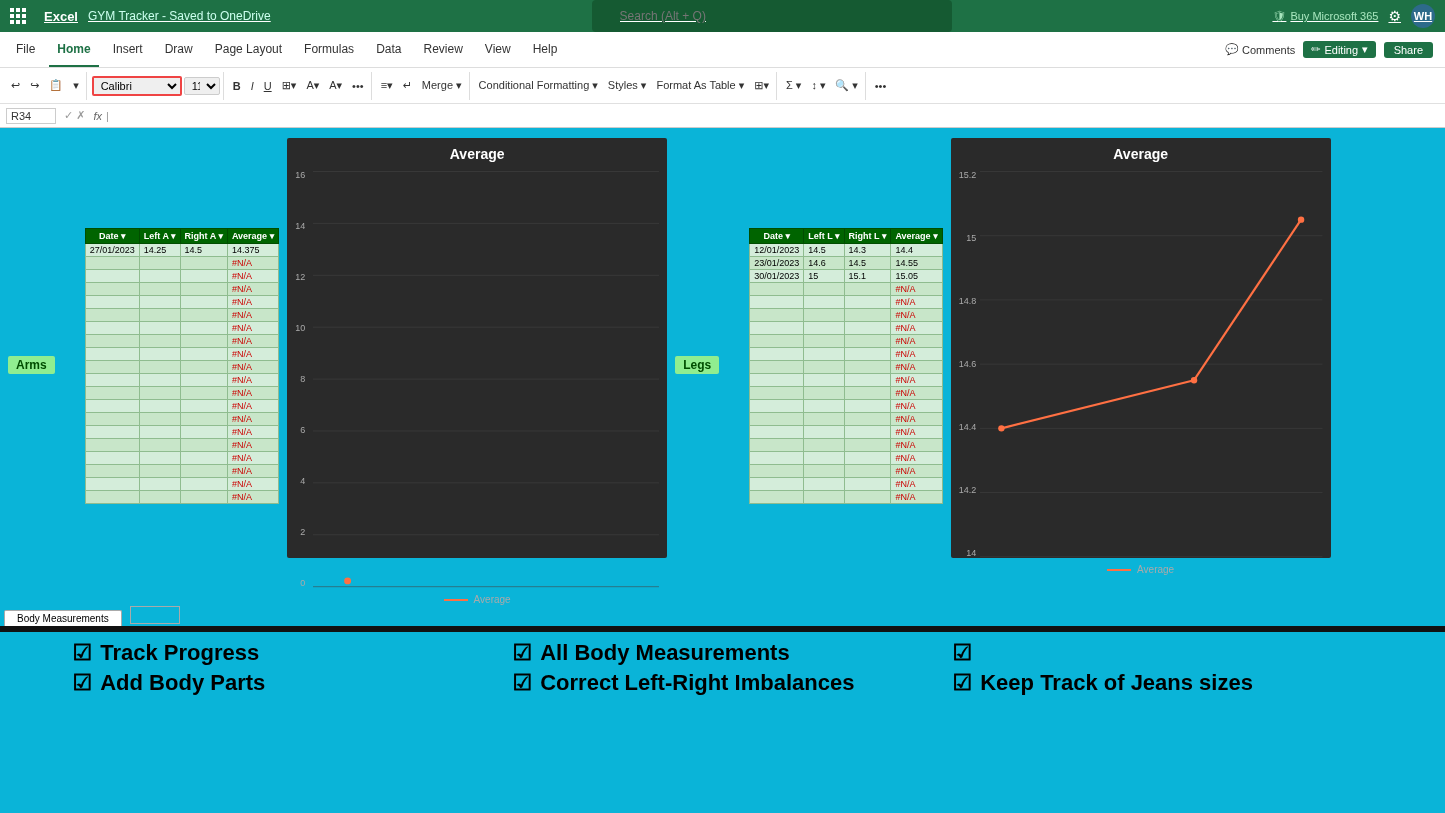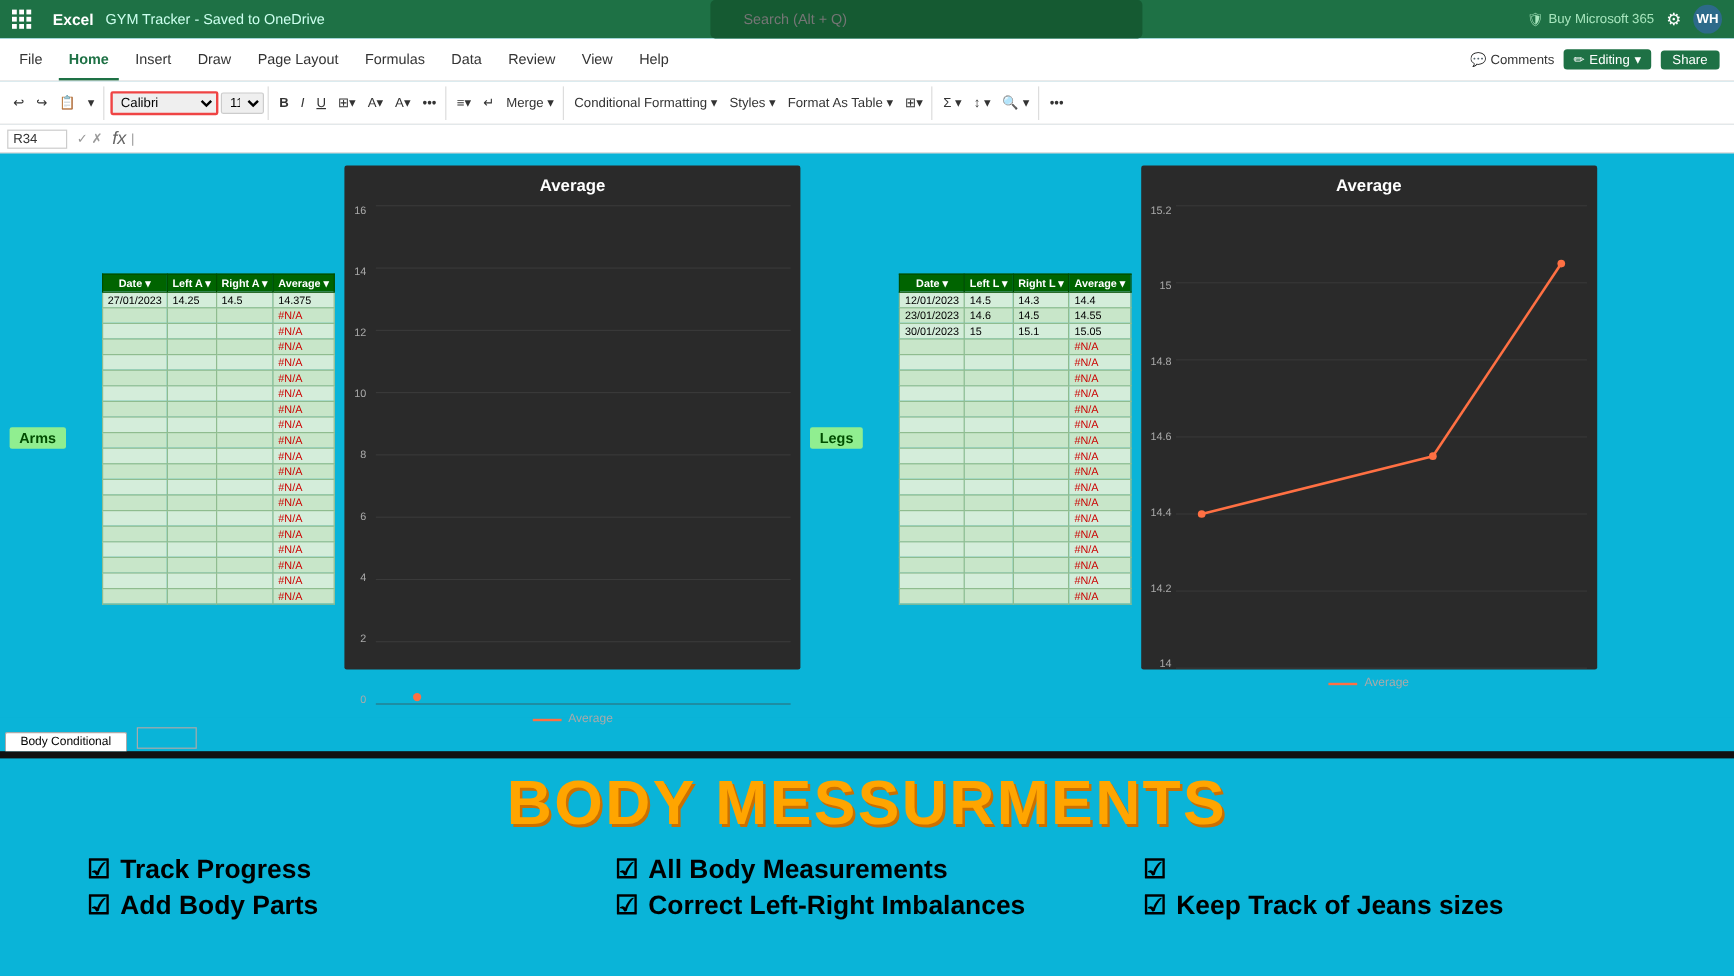--- a/index.html
+++ b/index.html
@@ -7,20 +7,21 @@
 
     
     .titlebar {
       background: #1e7145;
       height: 32px;
       display: flex;
       align-items: center;
       padding: 0 10px;
       color: white;
       justify-content: center;
+      text-decoration: underline;
     }
     .titlebar-left { display: flex; align-items: center; gap: 10px; }
     .titlebar-center { flex: 1; display: flex; justify-content: center; }
     .titlebar-right { display: flex; align-items: center; gap: 10px; }
     .app-grid-icon { display: grid; grid-template-columns: repeat(3,4px); gap: 2px; margin-right: 8px; }
     .app-grid-icon span { width: 4px; height: 4px; background: white; display: block; }
     .app-name { font-weight: 700; font-size: 13px; color: #fff; }
     .file-title { font-size: 12px; color: #cfe; }
     .search-bar {
       background: #155a32;
@@ -140,21 +141,21 @@
       font-size: 11px;
     }
     .cell-ref {
       border: 1px solid #ccc;
       padding: 1px 4px;
       width: 50px;
       font-size: 11px;
       color: #333;
     }
     .formula-sep { color: #999; margin: 0 4px; }
-    .fx-label { color: #666; font-style: italic; font-size: 15px; }
+    .fx-label { color: #666; font-style: italic; font-size: 11px; }
 
     
     .main-area {
       background: #0ab4d8;
       padding: 10px 8px 5px 8px;
       display: flex;
       gap: 8px;
       height: 470px;
     }
 
@@ -776,26 +777,25 @@
     </div>
     <div class="chart-legend">
       <div class="legend-line"></div>
       <span class="legend-label">Average</span>
     </div>
   </div>
 
 </div>
 
 <div style="background:#0ab4d8; height:28px; display:flex; align-items:flex-end; padding: 0 4px 0 4px;">
-  <div style="background:#fff; border:1px solid #aaa; border-bottom:none; padding:2px 12px; font-size:10px; cursor:pointer; border-radius:2px 2px 0 0;">Body Conditional</div>
+  <div style="background:#fff; border:1px solid #aaa; border-bottom:none; padding:2px 12px; font-size:10px; cursor:pointer; border-radius:2px 2px 0 0;">Body Measurements</div>
   <div style="width:50px; height:18px; border:1px solid #aaa; background:transparent; margin-left:8px; margin-bottom:2px;"></div>
 </div>
 
 <div class="bottom-section">
-  <div class="body-title">BODY MESSURMENTS</div>
   <div class="features-grid">
     <div class="feature-item">
       <span class="check-icon">☑</span>
       <span>Track Progress</span>
     </div>
     <div class="feature-item">
       <span class="check-icon">☑</span>
       <span>All Body Measurements</span>
     </div>
     <div class="feature-item">

